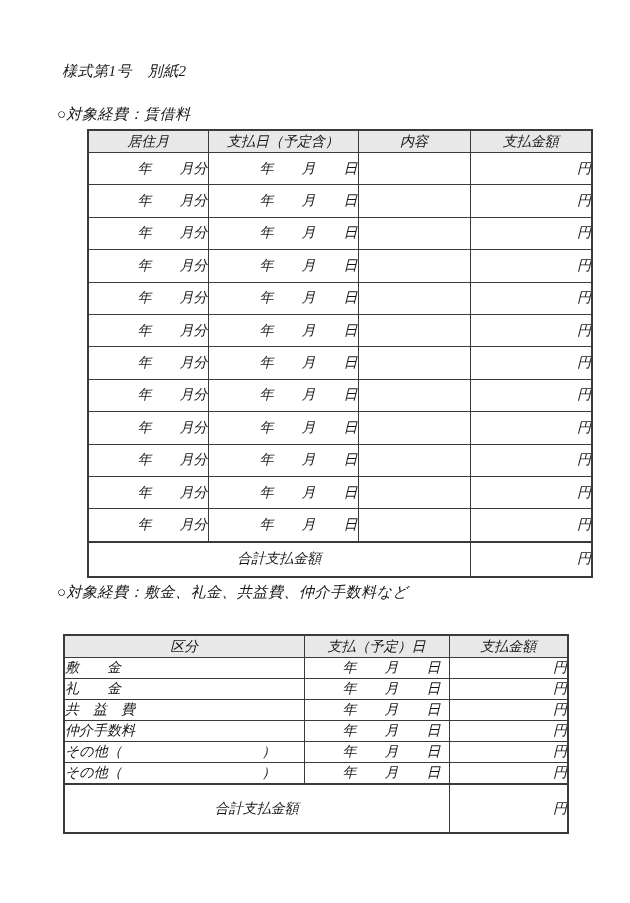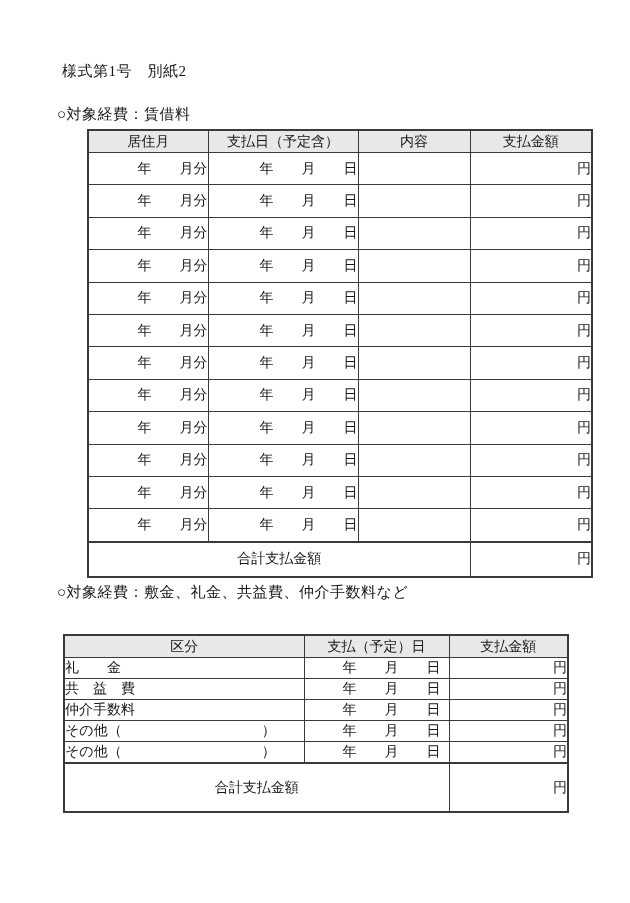--- a/index.html
+++ b/index.html
@@ -9,20 +9,21 @@
     --header-bg:#e8e8e8;
   }
   html,body{margin:0;padding:0;background:#fff;}
   .page{
     position:relative;
     width:630px;height:903px;
     background:var(--page-bg);
     color:var(--text);
     font-family:"Liberation Serif","DejaVu Serif",serif;
     overflow:hidden;
+    font-style:italic;
   }
   .form-number{
     position:absolute;left:62px;top:62px;
     font-size:15px;line-height:1.2;letter-spacing:.5px;
   }
   .section-title{
     position:absolute;
     font-size:15px;line-height:1.2;letter-spacing:.5px;
   }
   .s1{left:57px;top:105px;}
@@ -188,20 +189,25 @@
         <col style="width:119px">
     </colgroup>
     <thead>
       <tr>
         <th>区分</th>
         <th>支払（予定）日</th>
         <th>支払金額</th>
       </tr>
     </thead>
     <tbody>
+  <tr>
+    <td class="c-cat">敷　　金</td>
+    <td class="c-date">年　　月　　日</td>
+    <td class="c-amount">円</td>
+  </tr>
 
   <tr>
     <td class="c-cat">礼　　金</td>
     <td class="c-date">年　　月　　日</td>
     <td class="c-amount">円</td>
   </tr>
 
   <tr>
     <td class="c-cat">共　益　費</td>
     <td class="c-date">年　　月　　日</td>

